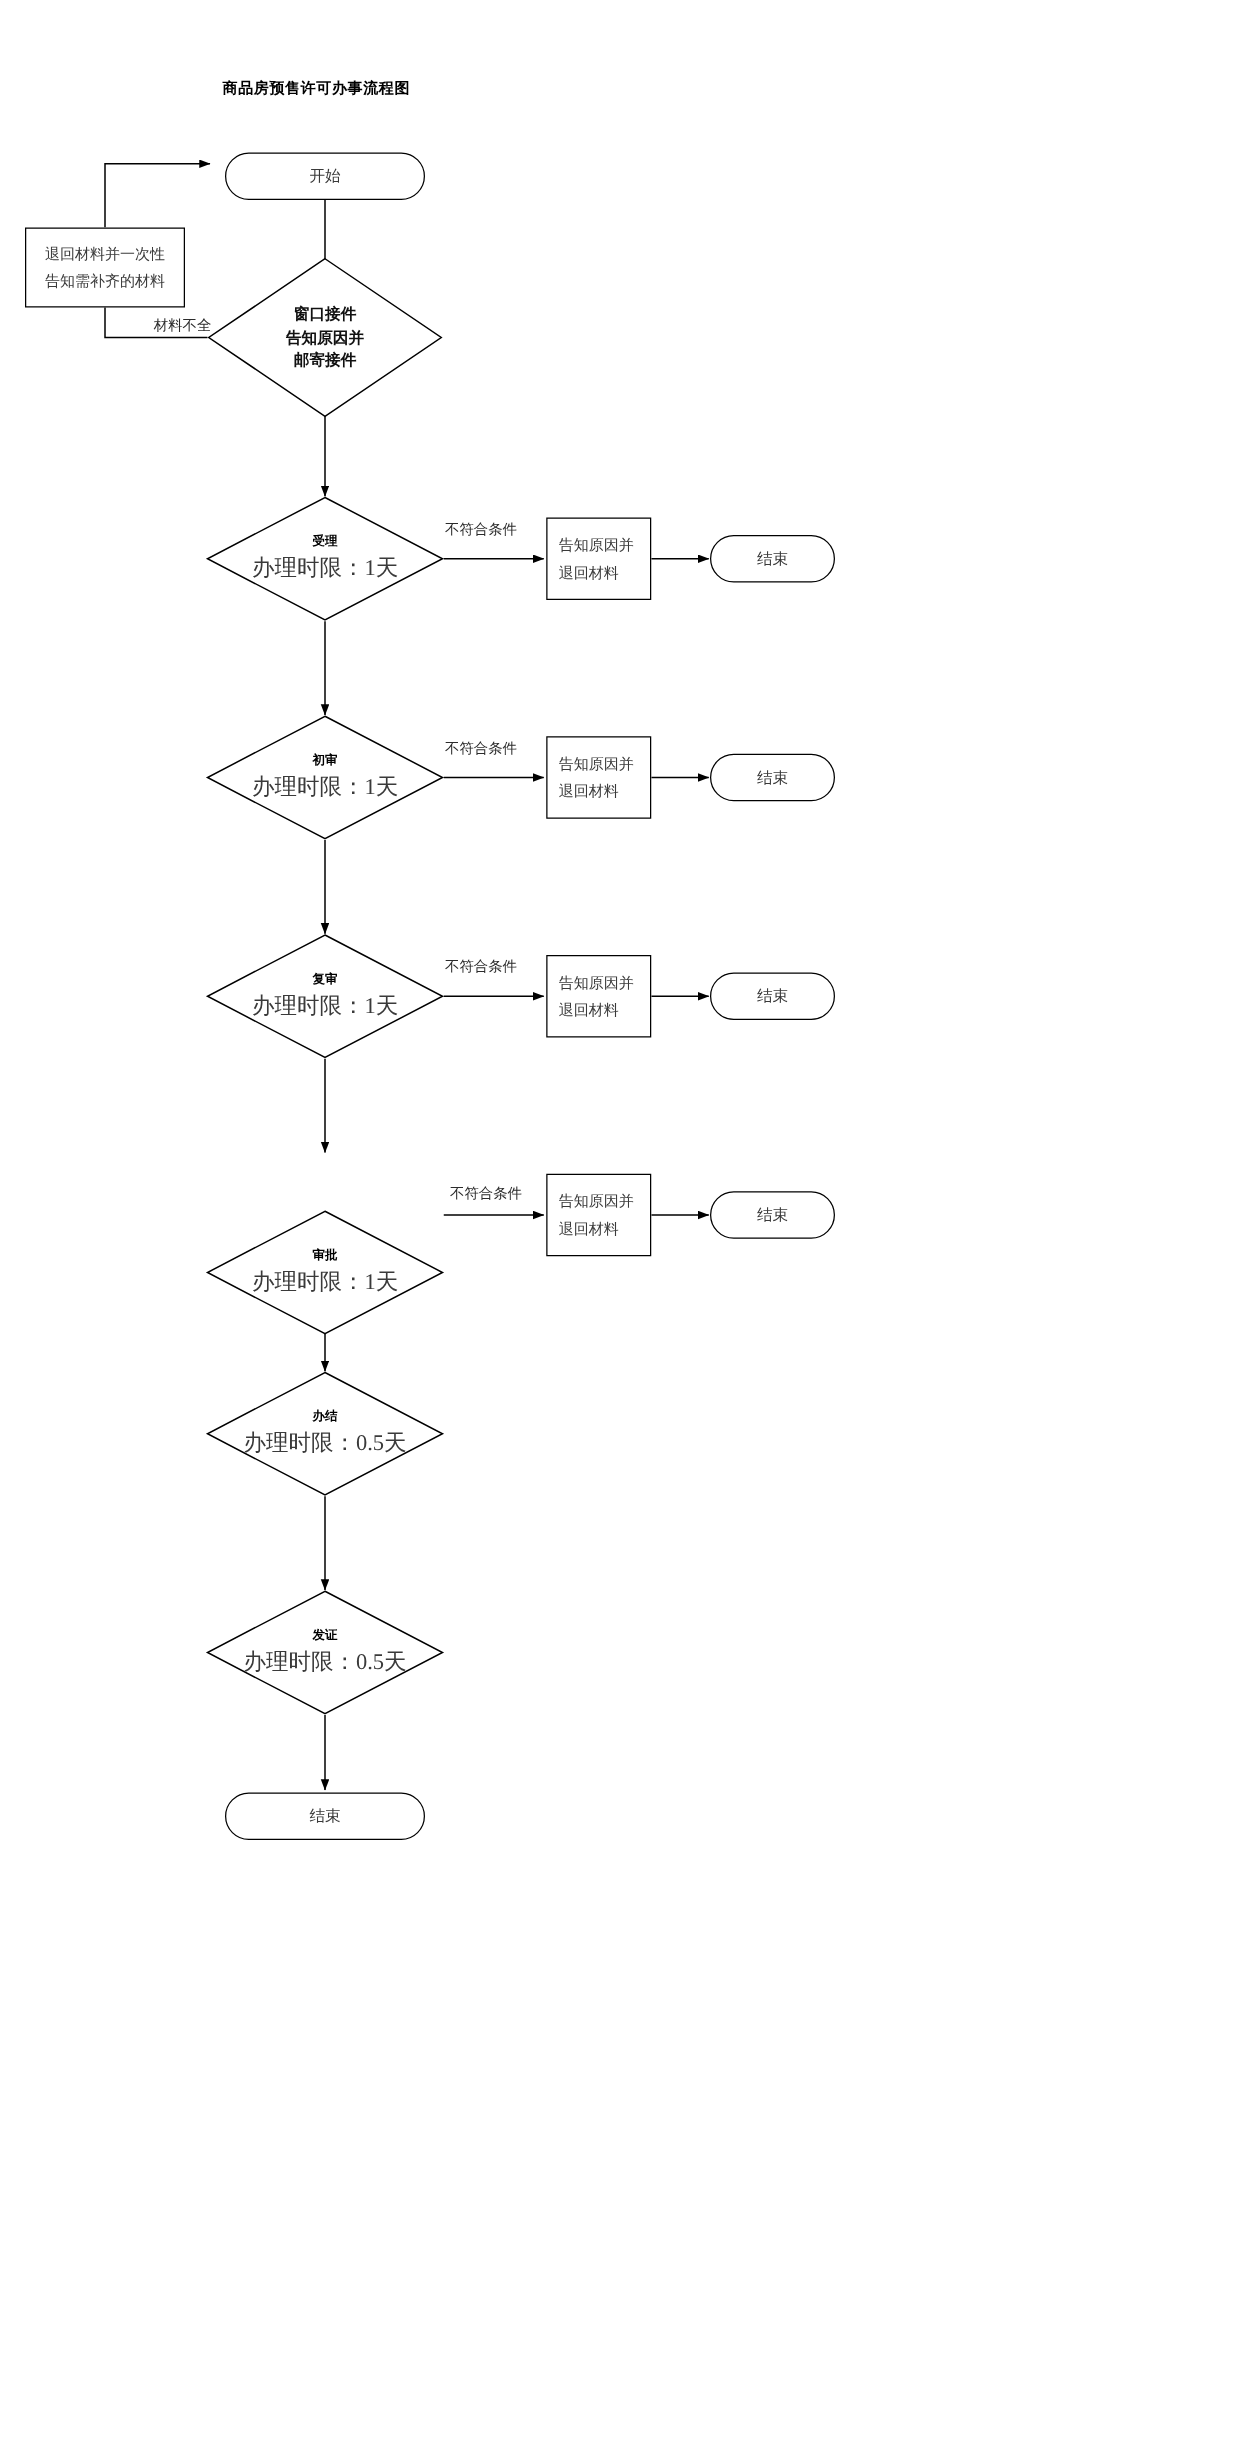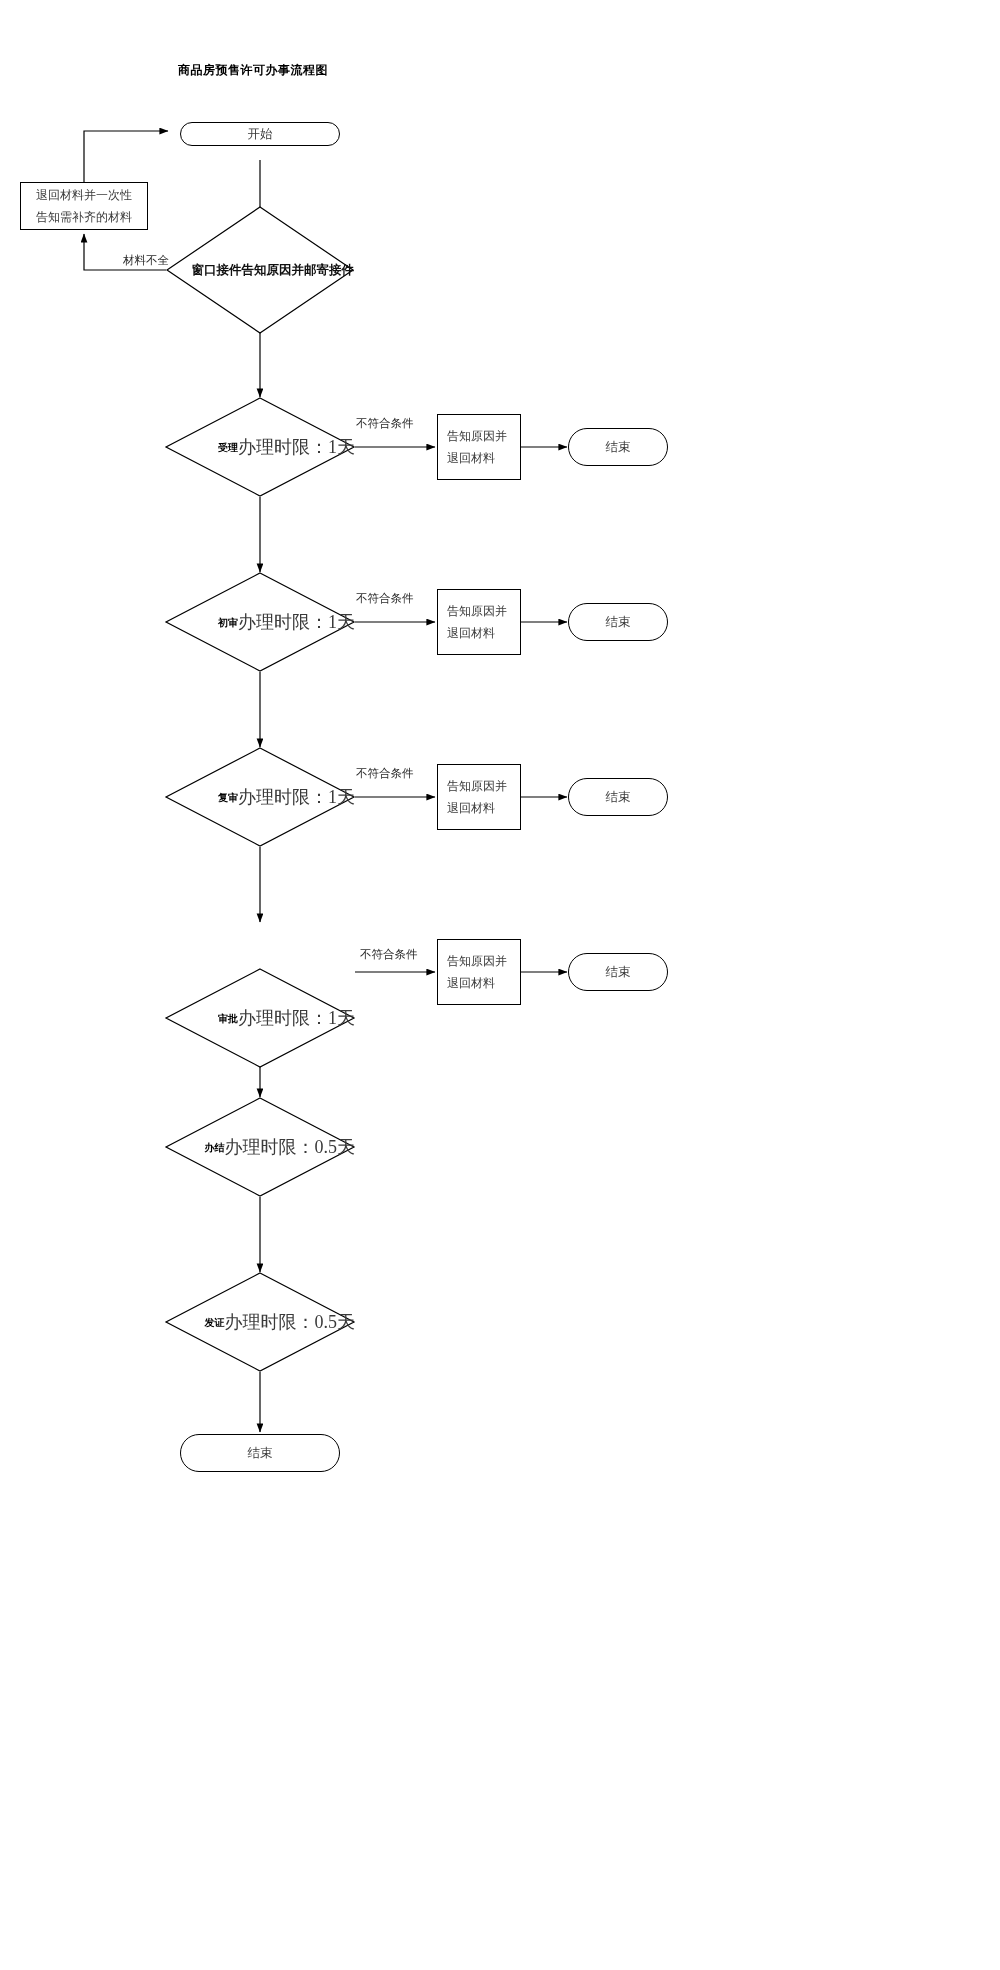--- a/index.html
+++ b/index.html
@@ -33,21 +33,21 @@
     padding:2px 6px;
   }
   .process .ln{display:block;}
 
   
   .diamond{background:transparent;}
   .diamond .shape{position:absolute;left:0;top:0;width:100%;height:100%;}
   .diamond .shape svg{display:block;width:100%;height:100%;overflow:visible;}
   .diamond .dtext{
     position:relative;z-index:2;width:100%;
-    display:flex;flex-direction:row;align-items:center;justify-content:flex-end;
+    display:flex;flex-direction:column;align-items:center;justify-content:flex-start;
     line-height:1.5;
   }
   .diamond .dtitle{font-size:10px;font-weight:700;color:#000000;}
   .diamond .dsub{font-size:18px;color:#3a3a3a;}
   .diamond .dline{font-size:12.5px;font-weight:700;color:#111;}
 
   
   .edge-label{
     position:absolute;font-size:11.5px;color:#2b2b2b;white-space:nowrap;
     background:transparent;
@@ -93,25 +93,25 @@
       <path d="M355,972 L435,972" marker-end="url(#arr)"></path>
       <path d="M521,972 L567,972" marker-end="url(#arr)"></path>
       <path d="M260,1022 L260,1097" marker-end="url(#arr)"></path>
 
       <path d="M260,1197 L260,1272" marker-end="url(#arr)"></path>
 
       <path d="M260,1372 L260,1432" marker-end="url(#arr)"></path>
     </g>
   </svg>
 
-  <div class="node terminator" style="left:180px;top:122px;width:160px;height:24px;">
+  <div class="node terminator" style="left:180px;top:122px;width:160px;height:38px;">
     <span>开始</span>
   </div>
 
-  <div class="node process" style="left:20px;top:182px;width:128px;height:48px;flex-direction:column;">
+  <div class="node process" style="left:20px;top:182px;width:128px;height:64px;flex-direction:column;">
     <span class="ln">退回材料并一次性</span>
     <span class="ln">告知需补齐的材料</span>
   </div>
 
   <div class="node diamond" style="left:166px;top:206px;width:188px;height:128px;">
     <div class="shape">
       <svg viewBox="0 0 188 128" preserveAspectRatio="none">
         <polygon points="94,1 187,64 94,127 1,64" fill="#fff" stroke="#000" stroke-width="1.2" vector-effect="non-scaling-stroke"></polygon>
       </svg>
     </div>

